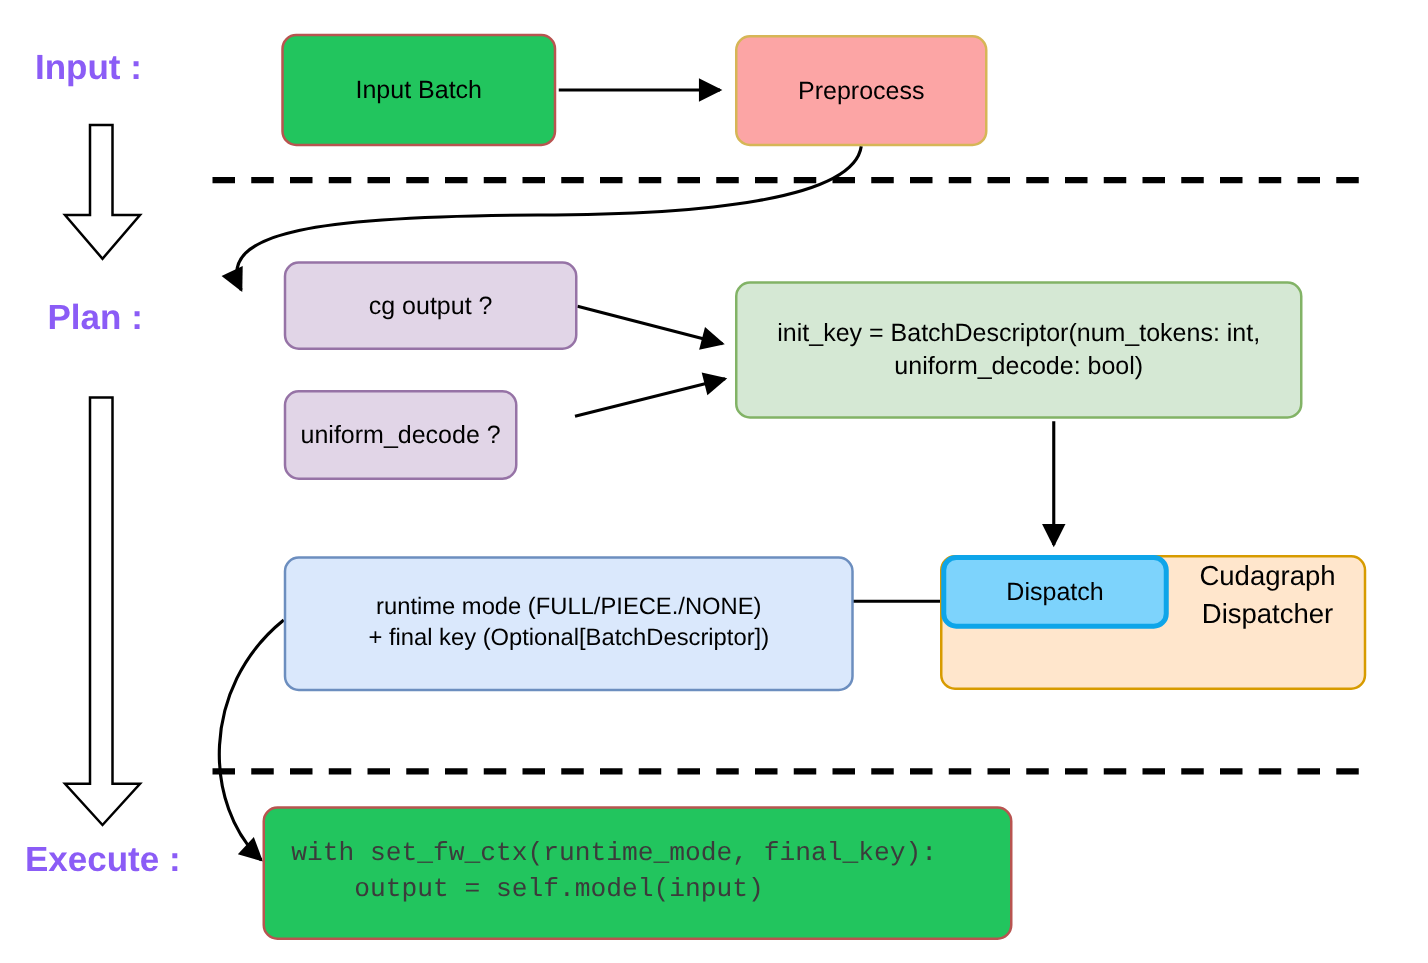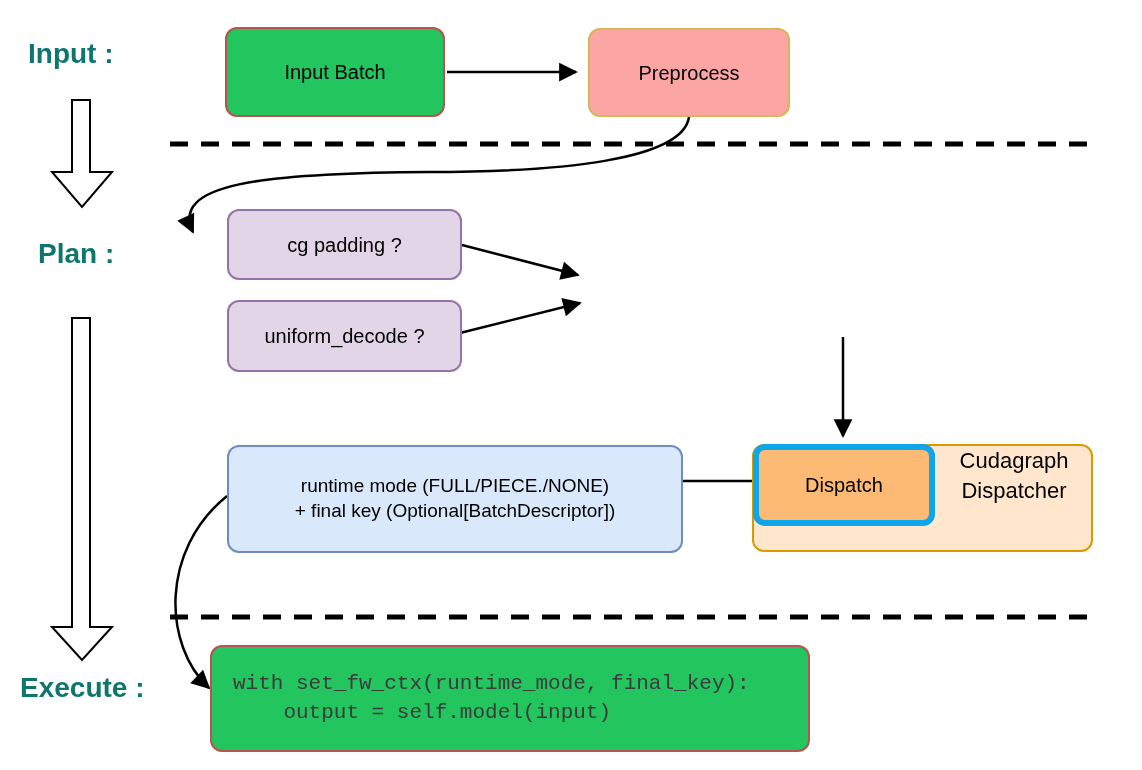--- a/index.html
+++ b/index.html
@@ -16,21 +16,21 @@
     position: absolute;
     left: 0; top: 0;
     width: 1142px; height: 770px;
     z-index: 1;
   }
   .section-label {
     position: absolute;
     z-index: 2;
     font-weight: bold;
     font-size: 28px;
-    color: #0f766e;
+    color: #8b5cf6;
     white-space: nowrap;
   }
   .node {
     position: absolute;
     z-index: 2;
     box-sizing: border-box;
     border-radius: 12px;
     border: 2px solid #000;
     display: flex;
     flex-direction: column;
@@ -45,31 +45,31 @@
   .n-red     { background: #22c55e; border-color: #b85450; }
   .n-yellow  { background: #fca5a5; border-color: #d6b656; }
   .n-purple  { background: #e1d5e7; border-color: #9673a6; }
   .n-green   { background: #d5e8d4; border-color: #82b366; }
   .n-blue    { background: #dae8fc; border-color: #6c8ebf; }
   .n-orange  { background: #ffe6cc; border-color: #d79b00; }
 
   #box-input-batch    { left: 225px; top: 27px;  width: 220px; height: 90px;  font-size: 20px; }
   #box-preprocess     { left: 588px; top: 28px;  width: 202px; height: 89px;  font-size: 20px; }
   #box-cg-padding     { left: 227px; top: 209px; width: 235px; height: 71px;  font-size: 20px; }
-  #box-uniform-decode { left: 227px; top: 300px; width: 235px; height: 72px;  font-size: 20px; }
+  #box-uniform-decode { left: 227px; top: 312px; width: 187px; height: 72px;  font-size: 20px; }
   #box-init-key       { left: 588px; top: 225px; width: 454px; height: 110px; font-size: 20px; }
   #box-runtime-mode   { left: 227px; top: 445px; width: 456px; height: 108px; font-size: 19px; }
 
   #box-cudagraph      { left: 752px; top: 444px; width: 341px; height: 108px; display: block; }
   #box-dispatch {
     position: absolute; left: -1px; top: -2px;
-    width: 182px; height: 82px;
+    width: 182px; height: 59px;
     border-radius: 12px;
-    border: 6px solid #0ea5e9;
-    background: #fdba74;
+    border: 4px solid #0ea5e9;
+    background: #7dd3fc;
     box-sizing: border-box;
     display: flex; align-items: center; justify-content: center;
     font-size: 20px;
   }
   #cudagraph-label {
     position: absolute; left: 181px; top: 0;
     width: 158px; height: 104px;
     display: flex; flex-direction: column;
     align-items: center; justify-content: flex-start;
     font-size: 22px; line-height: 1.35;
@@ -129,27 +129,31 @@
 
   <div class="node n-red" id="box-input-batch">
     <span class="line">Input Batch</span>
   </div>
 
   <div class="node n-yellow" id="box-preprocess">
     <span class="line">Preprocess</span>
   </div>
 
   <div class="node n-purple" id="box-cg-padding">
-    <span class="line">cg padding ?</span>
+    <span class="line">cg output ?</span>
   </div>
 
   <div class="node n-purple" id="box-uniform-decode">
     <span class="line">uniform_decode ?</span>
   </div>
 
+  <div class="node n-green" id="box-init-key">
+    <span class="line">init_key = BatchDescriptor(num_tokens: int,</span>
+    <span class="line">uniform_decode: bool)</span>
+  </div>
 
   <div class="node n-blue" id="box-runtime-mode">
     <span class="line">runtime mode (FULL/PIECE./NONE)</span>
     <span class="line">+ final key (Optional[BatchDescriptor])</span>
   </div>
 
   <div class="node n-orange" id="box-cudagraph">
     <div id="box-dispatch">
       <span class="line">Dispatch</span>
     </div>

